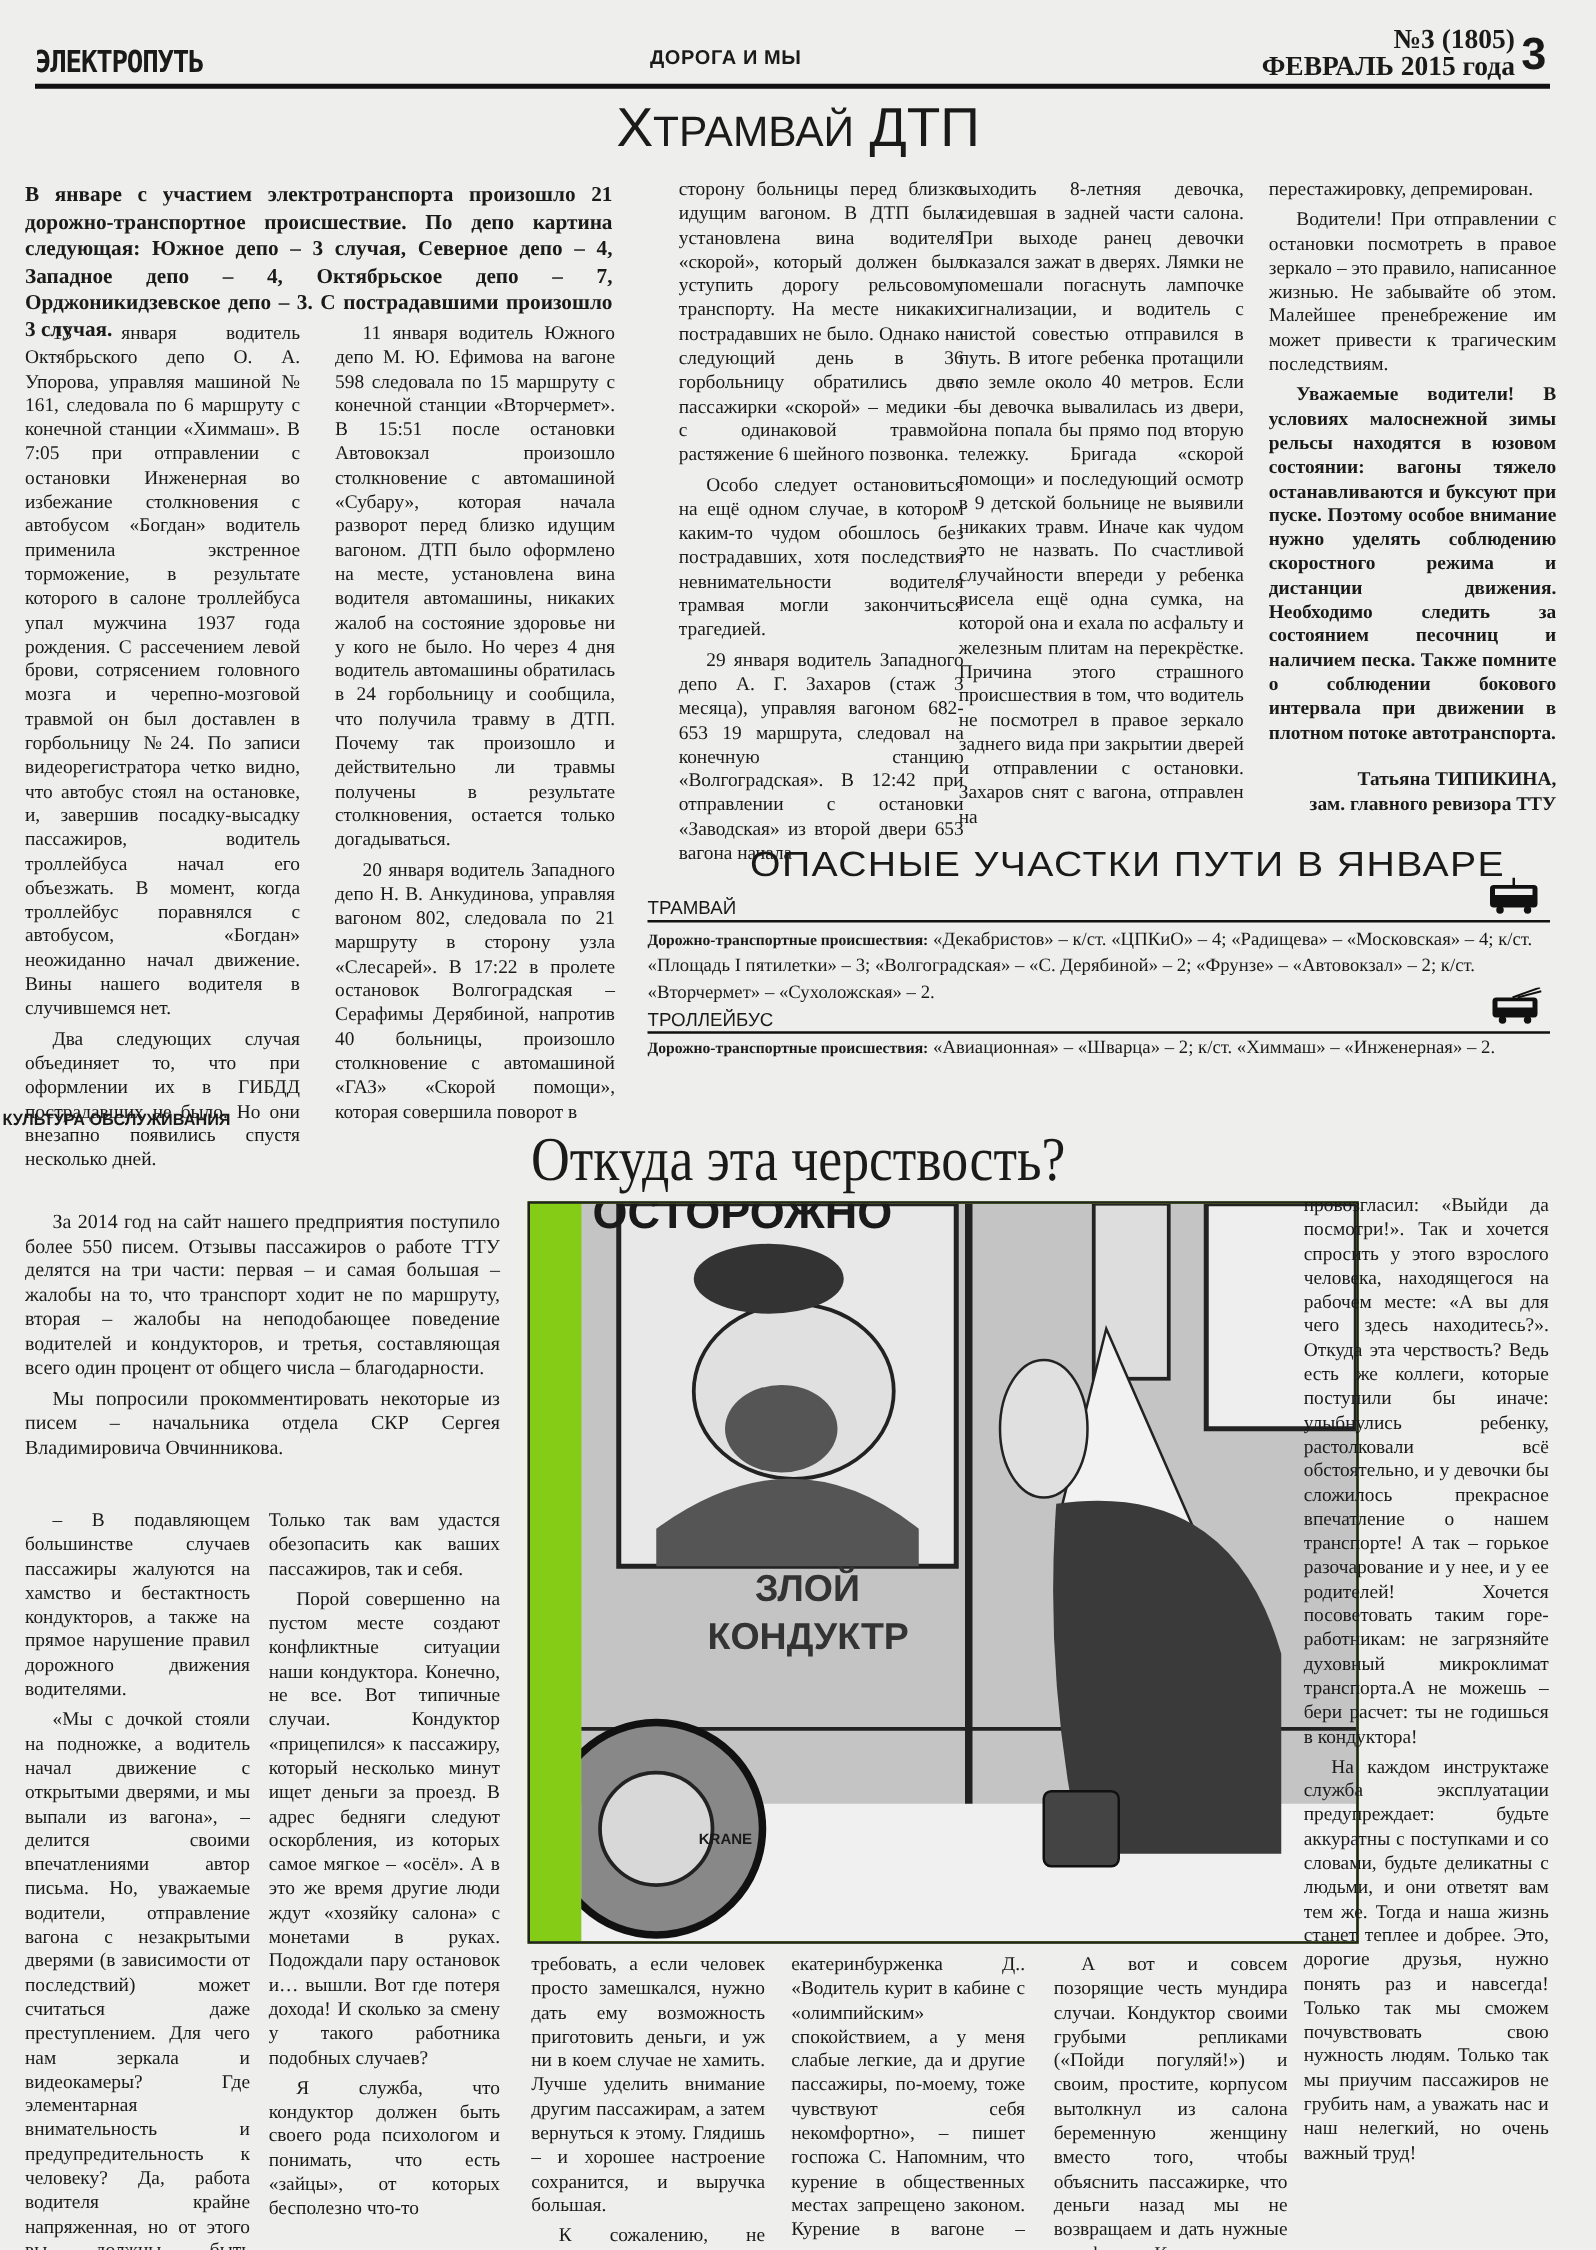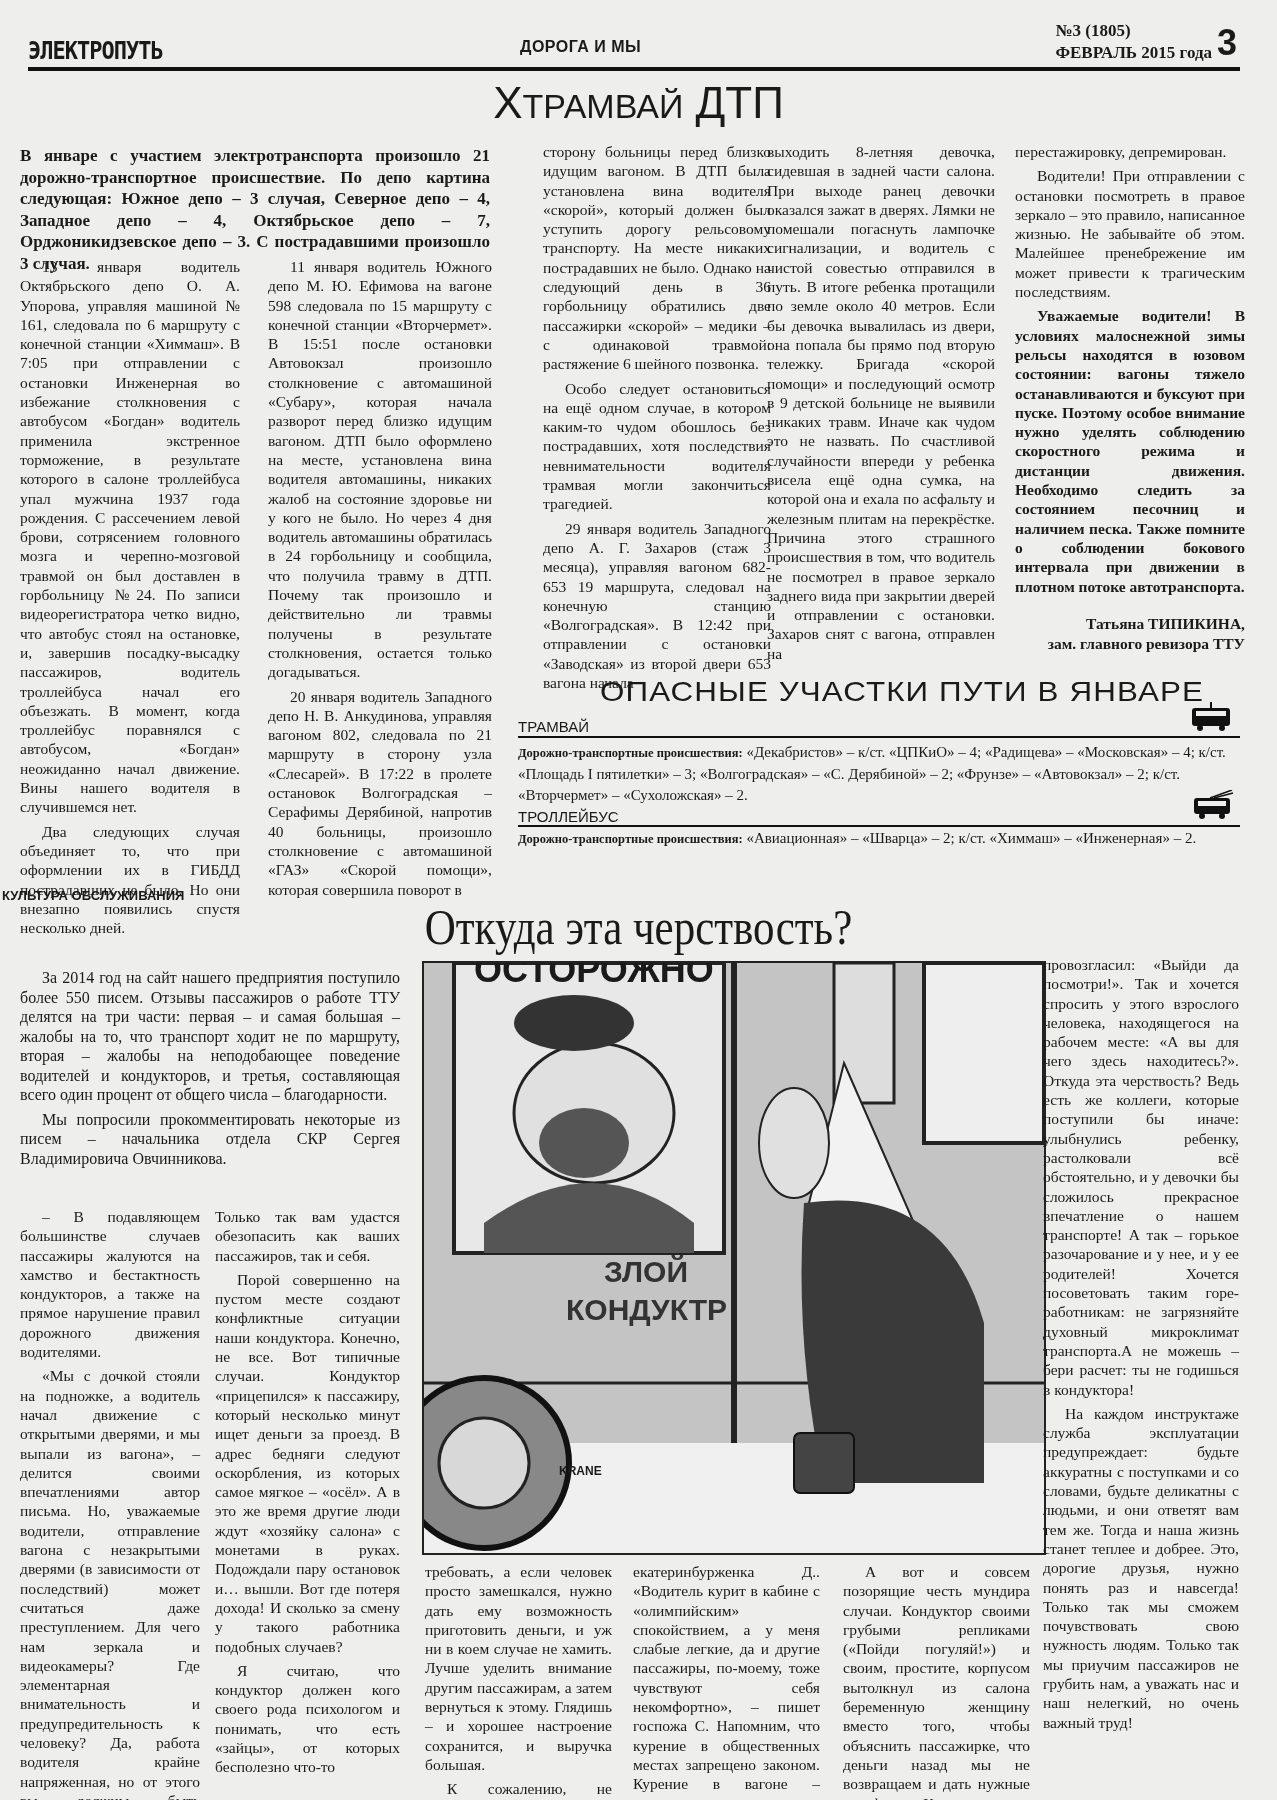--- a/index.html
+++ b/index.html
@@ -1,38 +1,38 @@
 <!DOCTYPE html>
 <html><head>
 <meta charset="utf-8">
 <style>
   html,body{margin:0;padding:0;}
   body{width:1277px;height:1800px;background:#eeeeec;position:relative;overflow:hidden;color:#1a1a1a;font-family:"Liberation Serif","DejaVu Serif",serif;}
   .abs{position:absolute;}
   .masthead-name{left:28px;top:38px;font-family:"DejaVu Sans Mono",monospace;font-weight:bold;font-size:22px;letter-spacing:-1px;transform:scaleY(1.1);}
   .section-title{left:520px;top:38px;font-family:"Liberation Sans",sans-serif;font-weight:bold;font-size:16px;letter-spacing:0.5px;}
-  .issue{right:65px;top:20px;font-weight:bold;font-size:17px;line-height:22px;}
+  .issue{right:65px;top:20px;text-align:right;font-weight:bold;font-size:22px;line-height:22px;}
   .page-num{right:40px;top:22px;font-family:"Liberation Sans",sans-serif;font-weight:bold;font-size:36px;}
   .rule-top{left:28px;top:67px;width:1212px;height:4px;background:#111;}
   .headline1{left:0;width:1277px;top:78px;text-align:center;font-family:"Liberation Sans",sans-serif;font-size:44px;}
   .headline1 .sc{font-size:34px;}
   .lead{left:20px;top:145px;width:470px;font-weight:bold;font-size:17px;line-height:21.6px;text-align:justify;}
   .col{font-size:15.5px;line-height:19.3px;text-align:justify;}
   .col p{margin:0;text-indent:22px;}
   .col p+p{margin-top:5px;}
   .bold{font-weight:bold;}
   .sign{text-align:right;font-weight:bold;font-size:15.5px;line-height:20px;}
   .box-title{left:600px;top:676px;font-family:"Liberation Sans",sans-serif;font-size:28px;letter-spacing:1px;transform:scaleX(1.12);transform-origin:left;}
   .cat{font-family:"Liberation Sans",sans-serif;font-size:15px;}
   .cat-rule{height:2px;background:#111;}
   .box-text{font-size:15px;line-height:21px;}
   .box-text b{font-size:12.5px;}
   .rubric{left:2px;top:888px;font-family:"Liberation Sans",sans-serif;font-weight:bold;font-size:13px;}
   .headline2{left:0;width:1277px;top:898px;text-align:center;font-size:50px;transform:scaleX(0.86);}
-  .cartoon{left:422px;top:961px;width:620px;height:590px;border:2px solid #222;background:#84cc16;overflow:hidden;}
+  .cartoon{left:422px;top:961px;width:620px;height:590px;border:2px solid #222;background:#84cc16;overflow:hidden;padding-left:41px;}
   .icon-tram{width:42px;height:30px;}
 </style>
 </head>
 <body>
 
 <div class="abs masthead-name">ЭЛЕКТРОПУТЬ</div>
 <div class="abs section-title">ДОРОГА И МЫ</div>
 <div class="abs issue">
   <div>№3 (1805)</div>
   <div>ФЕВРАЛЬ 2015 года</div>
@@ -111,21 +111,21 @@
   <p>Мы попросили прокомментировать некоторые из писем – начальника отдела СКР Сергея Владимировича Овчинникова.</p>
 </div>
 
 <div class="abs col" style="left:20px;top:1207px;width:180px;">
   <p>– В подавляющем большинстве случаев пассажиры жалуются на хамство и бестактность кондукторов, а также на прямое нарушение правил дорожного движения водителями.</p>
   <p>«Мы с дочкой стояли на подножке, а водитель начал движение с открытыми дверями, и мы выпали из вагона», – делится своими впечатлениями автор письма. Но, уважаемые водители, отправление вагона с незакрытыми дверями (в зависимости от последствий) может считаться даже преступлением. Для чего нам зеркала и видеокамеры? Где элементарная внимательность и предупредительность к человеку? Да, работа водителя крайне напряженная, но от этого вы должны быть бдительны вдвойне!</p>
 </div>
 <div class="abs col" style="left:215px;top:1207px;width:185px;">
   <p style="text-indent:0">Только так вам удастся обезопасить как ваших пассажиров, так и себя.</p>
   <p>Порой совершенно на пустом месте создают конфликтные ситуации наши кондуктора. Конечно, не все. Вот типичные случаи. Кондуктор «прицепился» к пассажиру, который несколько минут ищет деньги за проезд. В адрес бедняги следуют оскорбления, из которых самое мягкое – «осёл». А в это же время другие люди ждут «хозяйку салона» с монетами в руках. Подождали пару остановок и… вышли. Вот где потеря дохода! И сколько за смену у такого работника подобных случаев?</p>
-  <p>Я считаю, что кондуктор должен кого своего рода психологом и понимать, что есть «зайцы», от которых бесполезно что-то</p>
+  <p>Я служба, что кондуктор должен быть своего рода психологом и понимать, что есть «зайцы», от которых бесполезно что-то</p>
 </div>
 
 <div class="abs cartoon">
   <svg width="620" height="590" viewBox="0 0 620 590">
     <rect x="0" y="0" width="620" height="590" fill="#c4c4c4"></rect>
     <rect x="30" y="0" width="270" height="290" fill="#e8e8e8" stroke="#222" stroke-width="4"></rect>
     <rect x="410" y="0" width="60" height="140" fill="#ddd" stroke="#222" stroke-width="3"></rect>
     <rect x="500" y="0" width="120" height="180" fill="#eee" stroke="#222" stroke-width="4"></rect>
     <line x1="310" y1="0" x2="310" y2="500" stroke="#222" stroke-width="6"></line>
     <line x1="0" y1="420" x2="620" y2="420" stroke="#222" stroke-width="3"></line>

